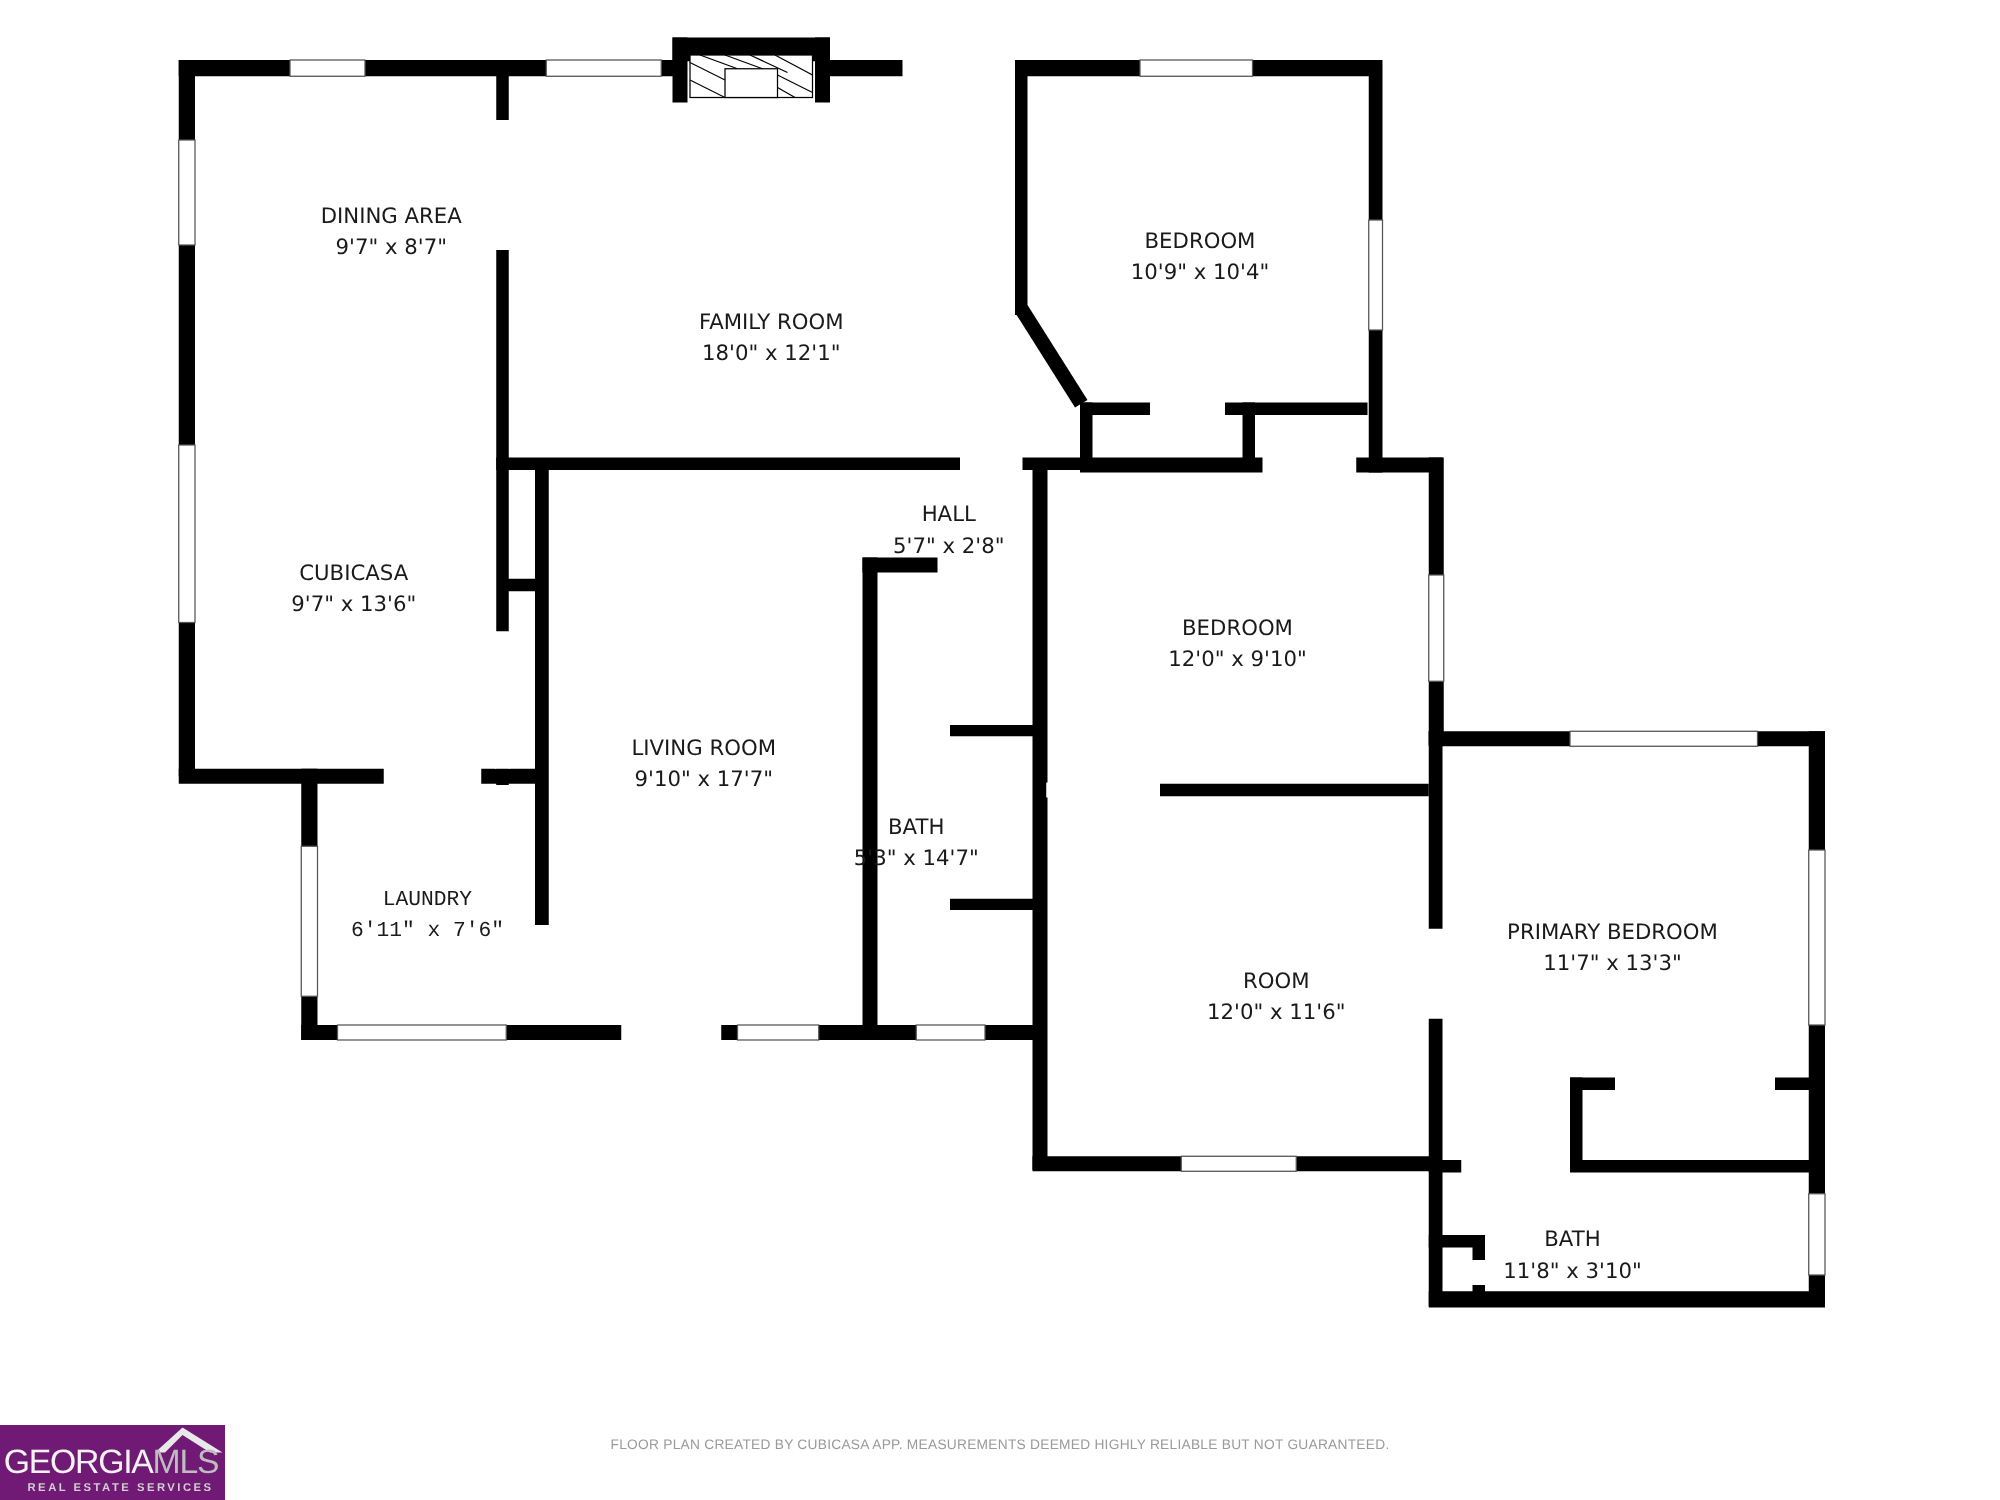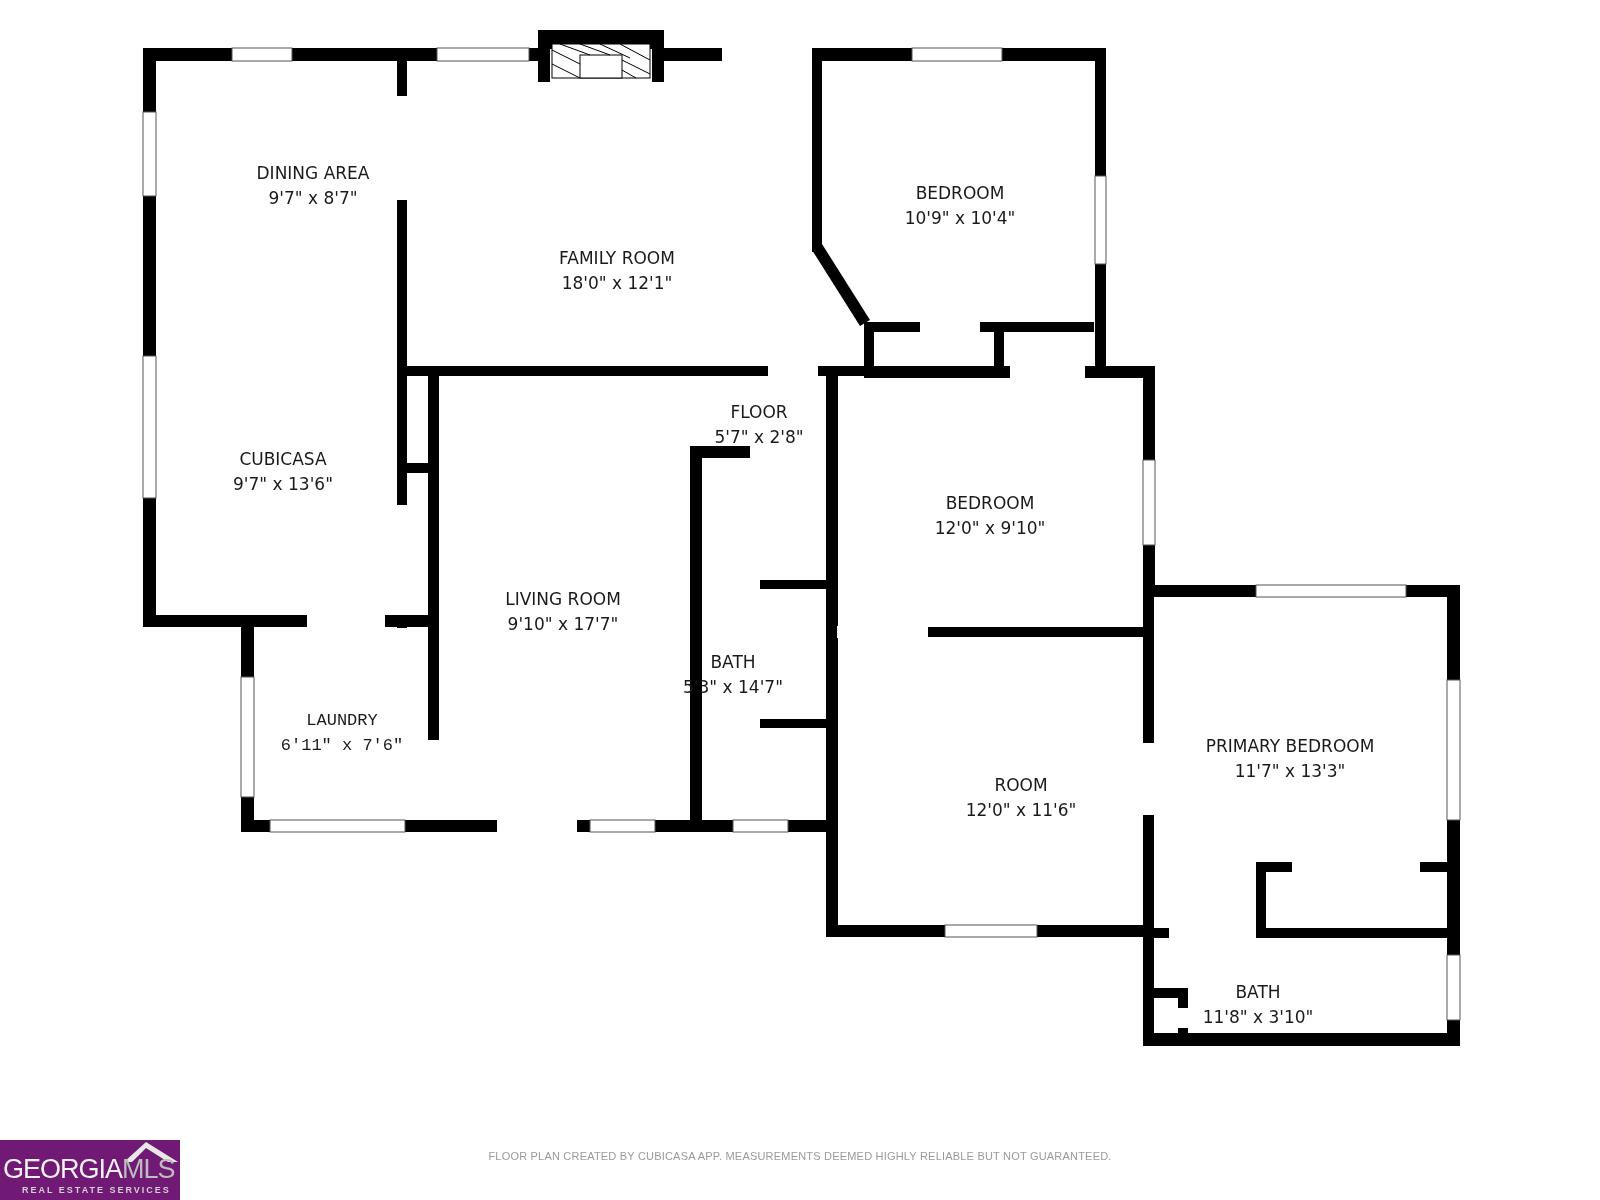--- a/index.html
+++ b/index.html
@@ -138,21 +138,21 @@
 </div>
 <div class="room-label" style="left:960px;top:181px;">
   <span>BEDROOM</span>
   <span class="dim">10'9" x 10'4"</span>
 </div>
 <div class="room-label" style="left:283px;top:447px;">
   <span>CUBICASA</span>
   <span class="dim">9'7" x 13'6"</span>
 </div>
 <div class="room-label" style="left:759px;top:400px;">
-  <span>FLOOR</span>
+  <span>HALL</span>
   <span class="dim">5'7" x 2'8"</span>
 </div>
 <div class="room-label" style="left:990px;top:491px;">
   <span>BEDROOM</span>
   <span class="dim">12'0" x 9'10"</span>
 </div>
 <div class="room-label" style="left:563px;top:587px;">
   <span>LIVING ROOM</span>
   <span class="dim">9'10" x 17'7"</span>
 </div>

